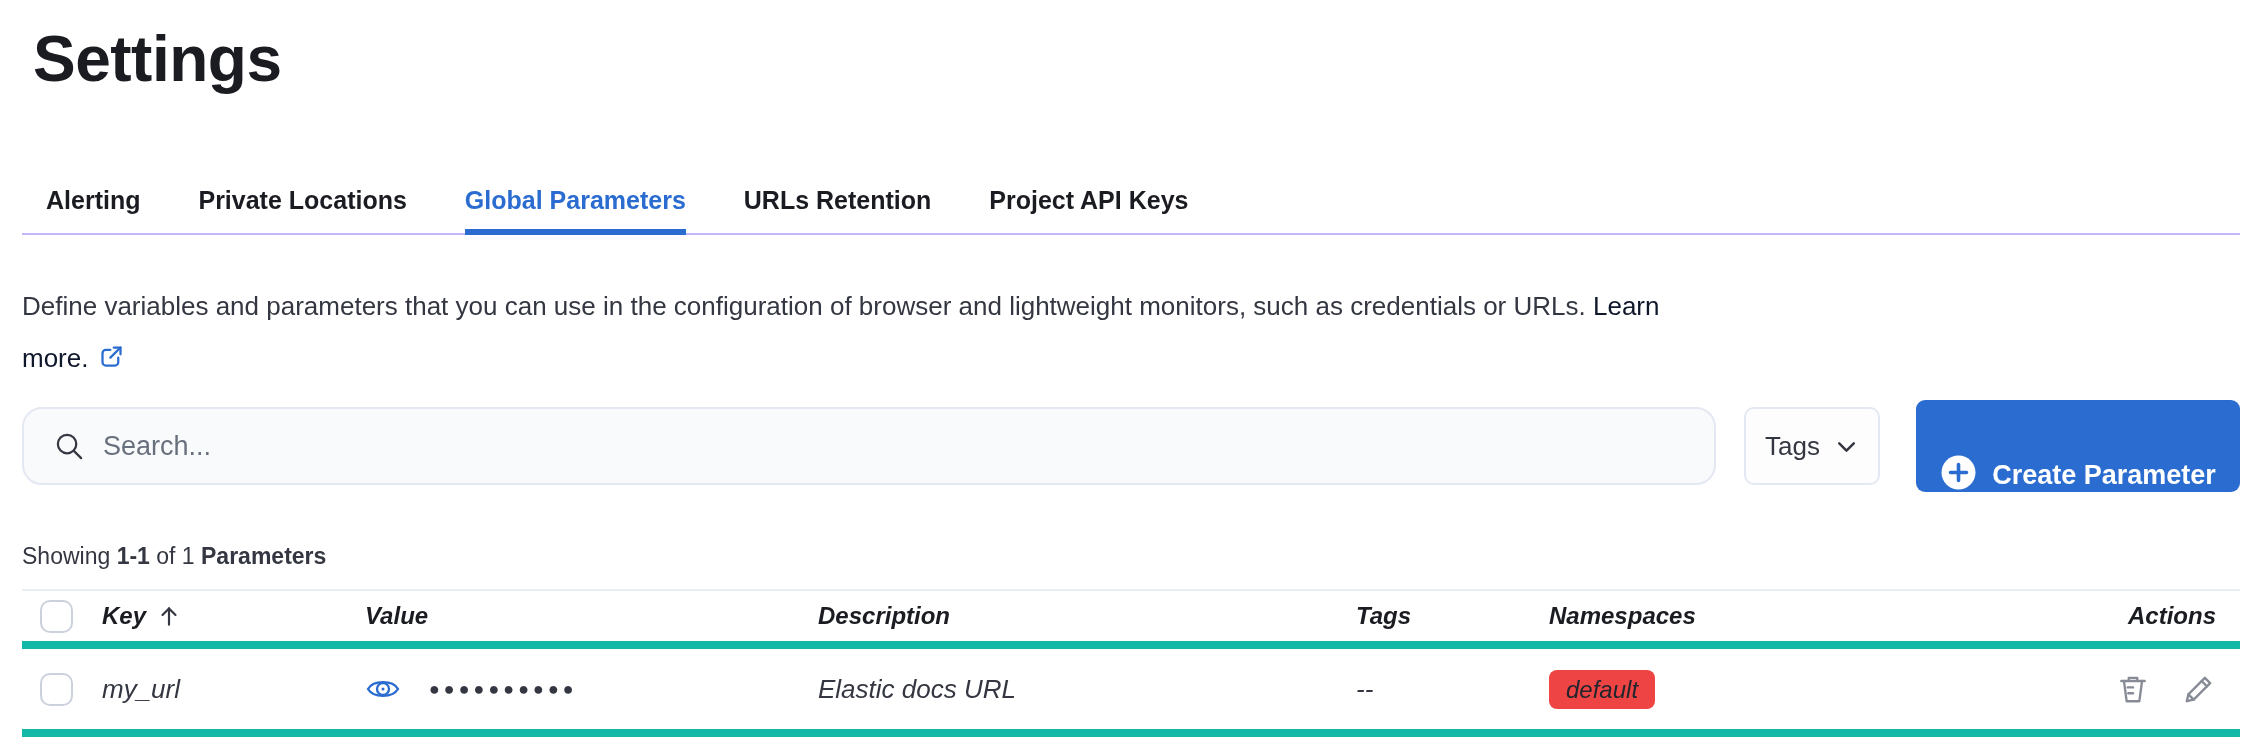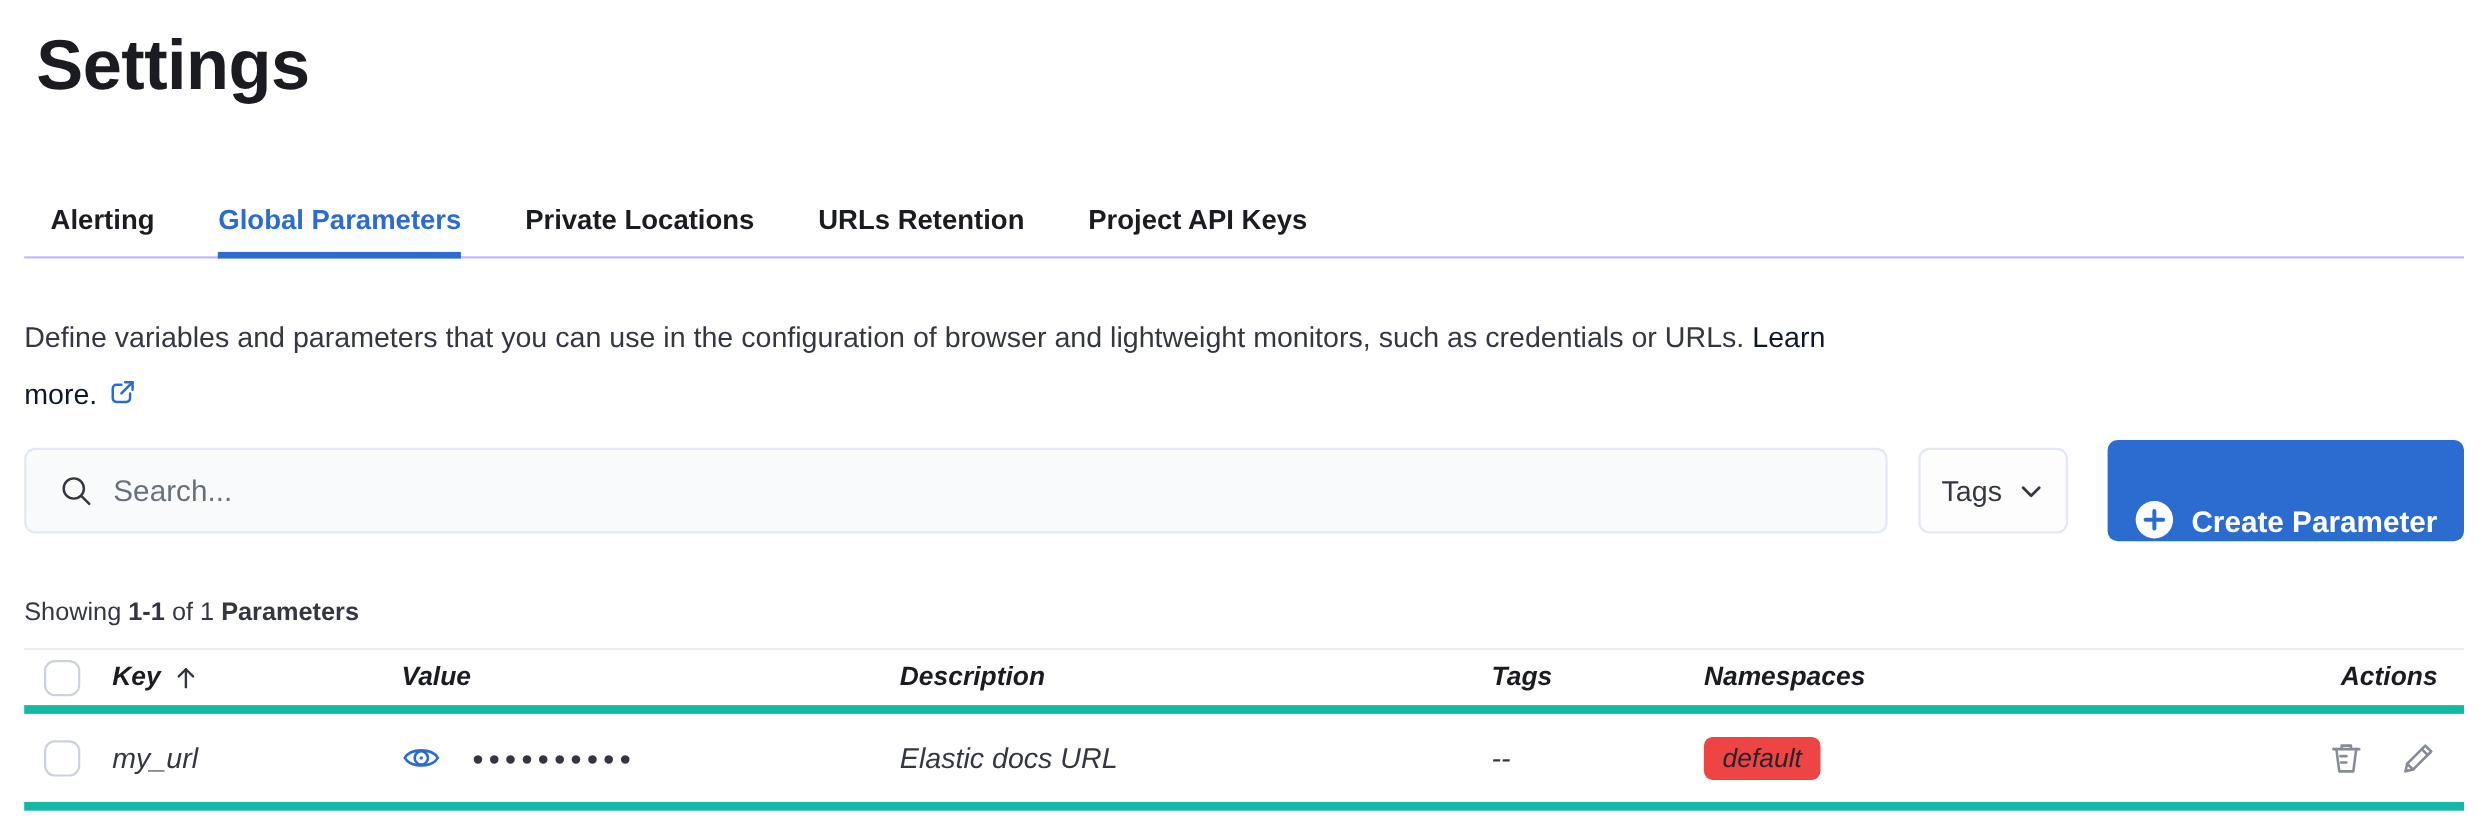--- a/index.html
+++ b/index.html
@@ -36,21 +36,21 @@
 
   
   .desc { margin:45px 0 0 0; font-size:26px; line-height:52px; color:#343741; }
   .desc a { color:#0f172a; text-decoration:none; cursor:pointer; }
   .external-icon { vertical-align:-3px; margin-left:10px; }
 
   
   .toolbar { display:flex; align-items:center; margin-top:16px; }
   .search-box {
     flex:1; height:78px;
-    background:#f9fafc; border:2px solid #e3e8f2; border-radius:10px;
+    background:#f9fafc; border:2px solid #e3e8f2; border-radius:20px;
     display:flex; align-items:center; padding:0 18px;
   }
   .search-box svg { flex:none; margin:0 16px 0 12px; }
   .search-box input {
     flex:1; border:none; outline:none; background:transparent;
     font-family:inherit; font-size:27px; color:#343741;
   }
   .search-box input::placeholder { color:#69707d; opacity:1; }
   .tags-btn {
     flex:none; width:136px; height:78px; margin-left:28px;
@@ -104,22 +104,22 @@
 </style>
 </head>
 <body>
 
 <div class="container">
 
   <h1 class="page-title">Settings</h1>
 
   <nav class="tabs">
     <div class="tab"><span>Alerting</span></div>
+    <div class="tab"><span>Private Locations</span></div>
     <div class="tab active"><span>Global Parameters</span></div>
-    <div class="tab"><span>Private Locations</span></div>
     <div class="tab"><span>URLs Retention</span></div>
     <div class="tab"><span>Project API Keys</span></div>
   </nav>
 
   <div class="desc">
     <div><span>Define variables and parameters that you can use in the configuration of browser and lightweight monitors, such as credentials or URLs.</span> <a>Learn</a></div>
     <div><a>more.</a><svg class="external-icon" width="27" height="27" viewBox="0 0 24 24" fill="none" stroke="#2b6cd0" stroke-width="2" stroke-linecap="round" stroke-linejoin="round">
           <path d="M11 6H7a3 3 0 0 0-3 3v8a3 3 0 0 0 3 3h8a3 3 0 0 0 3-3v-4"></path>
           <path d="M14 4h6v6"></path>
           <path d="M20 4l-9 9"></path>

